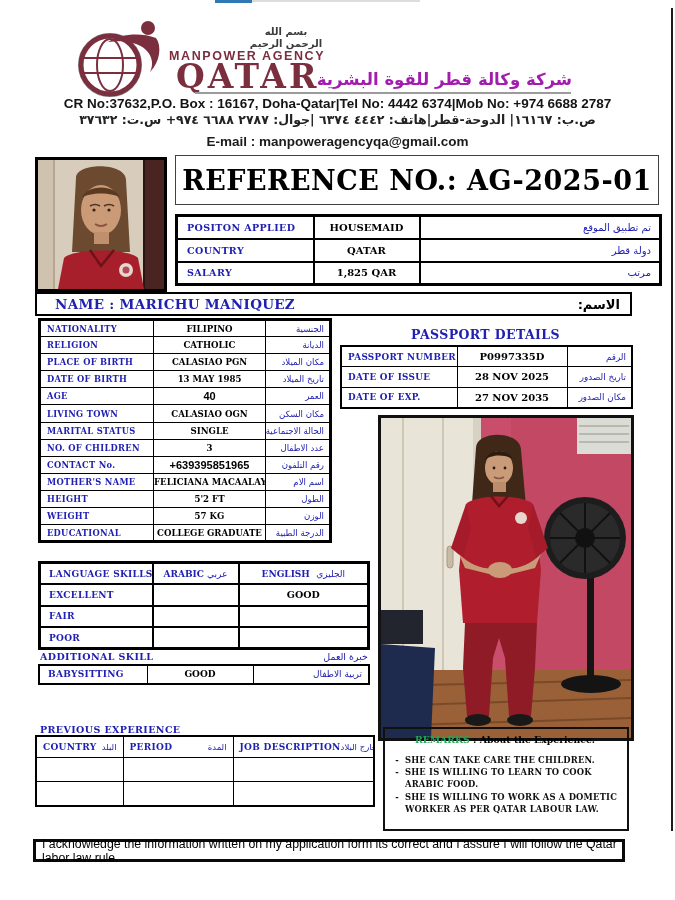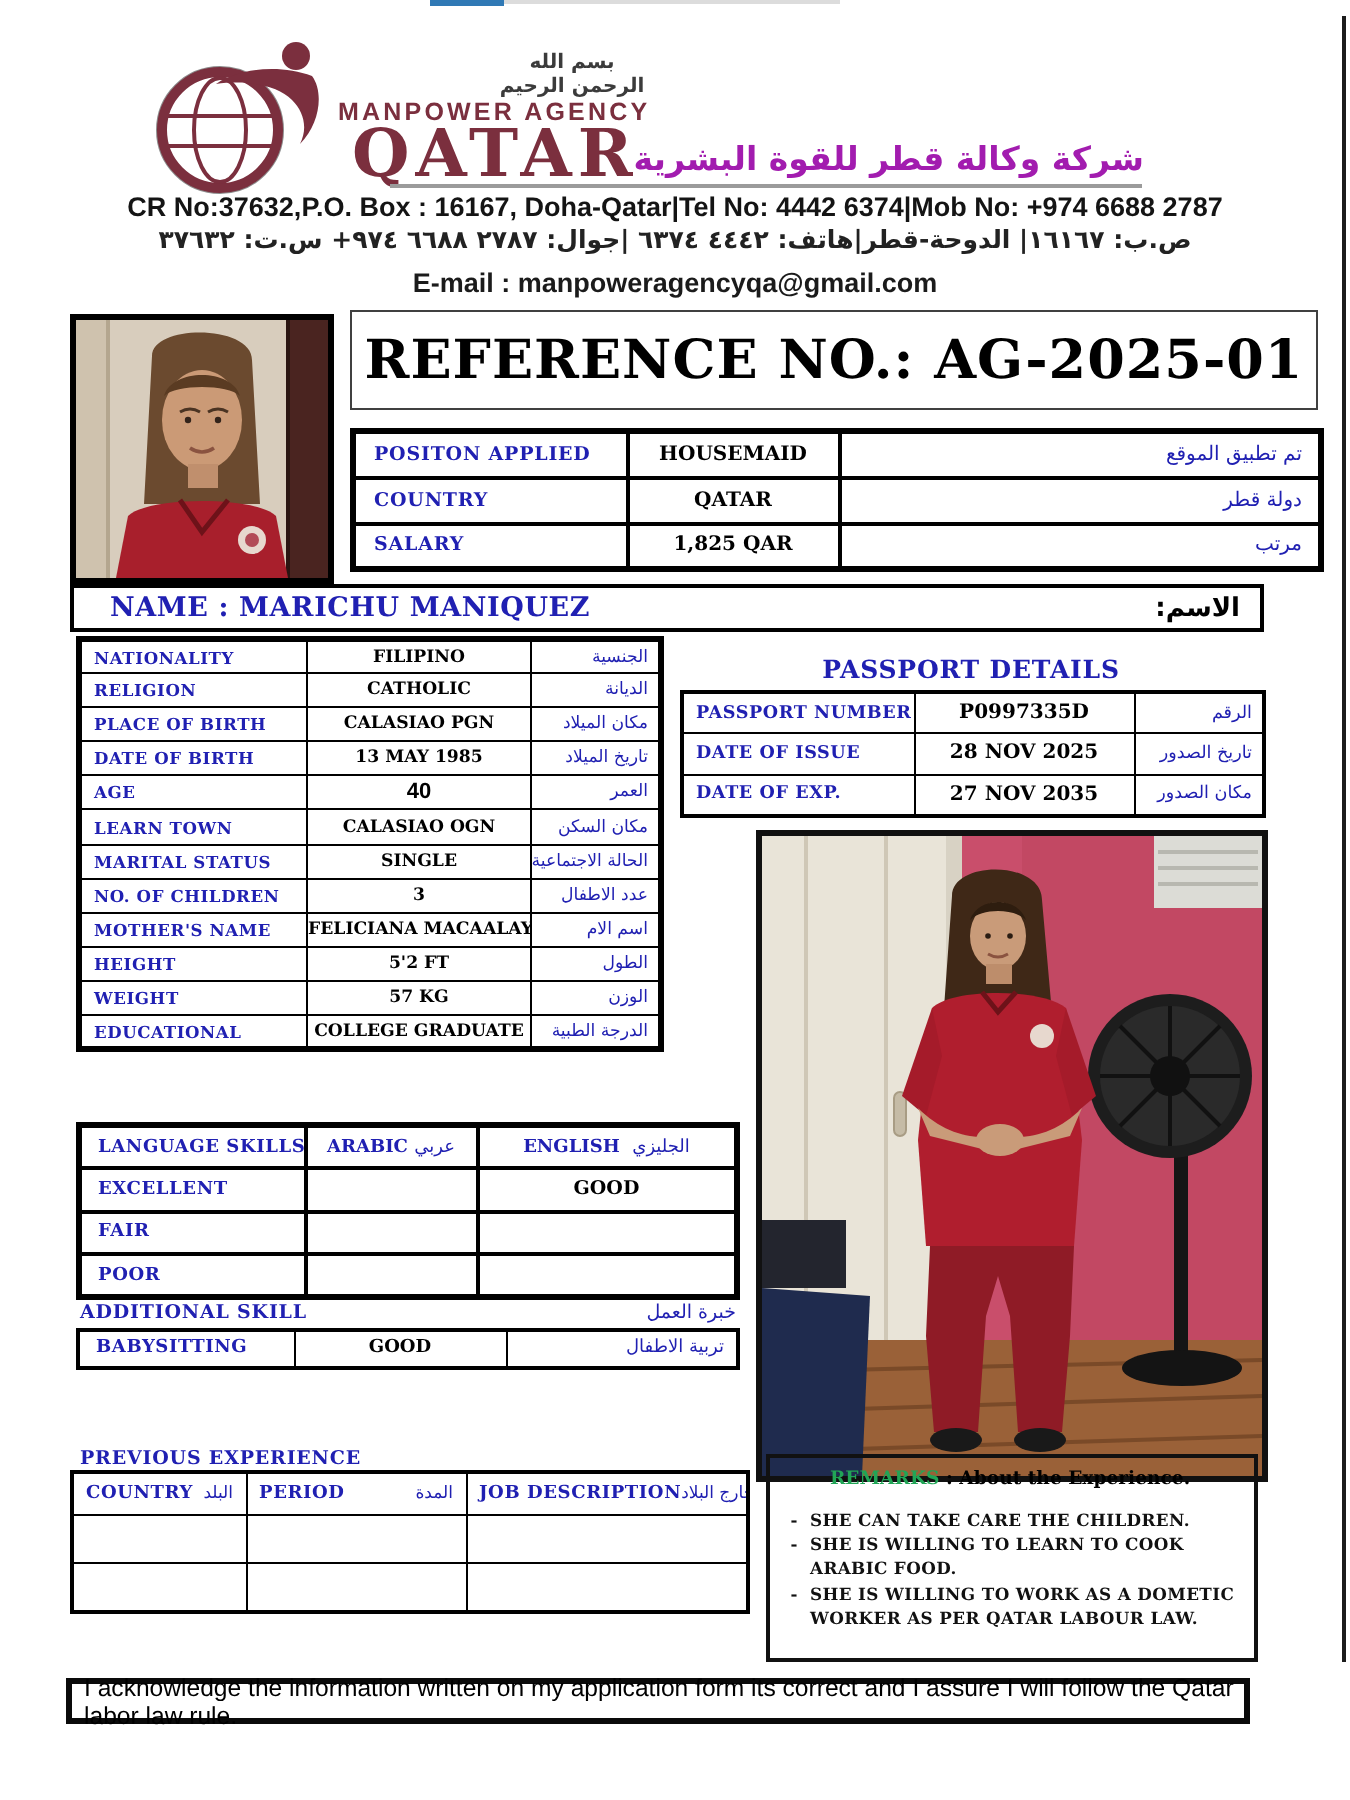--- a/index.html
+++ b/index.html
@@ -231,33 +231,38 @@
           <td class="lbl">DATE OF BIRTH</td>
           <td class="val">13 MAY 1985</td>
           <td class="arc">تاريخ الميلاد</td>
         </tr>
     <tr>
           <td class="lbl">AGE</td>
           <td class="val big">40</td>
           <td class="arc">العمر</td>
         </tr>
     <tr>
-          <td class="lbl">LEARN TOWN</td>
+          <td class="lbl">LIVING TOWN</td>
           <td class="val">CALASIAO OGN</td>
           <td class="arc">مكان السكن</td>
         </tr>
     <tr>
           <td class="lbl">MARITAL STATUS</td>
           <td class="val">SINGLE</td>
           <td class="arc">الحالة الاجتماعية</td>
         </tr>
     <tr>
           <td class="lbl">NO. OF CHILDREN</td>
           <td class="val">3</td>
           <td class="arc">عدد الاطفال</td>
+        </tr>
+    <tr>
+          <td class="lbl">CONTACT No.</td>
+          <td class="val big">+639395851965</td>
+          <td class="arc">رقم التلفون</td>
         </tr>
     <tr>
           <td class="lbl">MOTHER'S NAME</td>
           <td class="val">FELICIANA MACAALAY</td>
           <td class="arc">اسم الام</td>
         </tr>
     <tr>
           <td class="lbl">HEIGHT</td>
           <td class="val">5'2 FT</td>
           <td class="arc">الطول</td>

